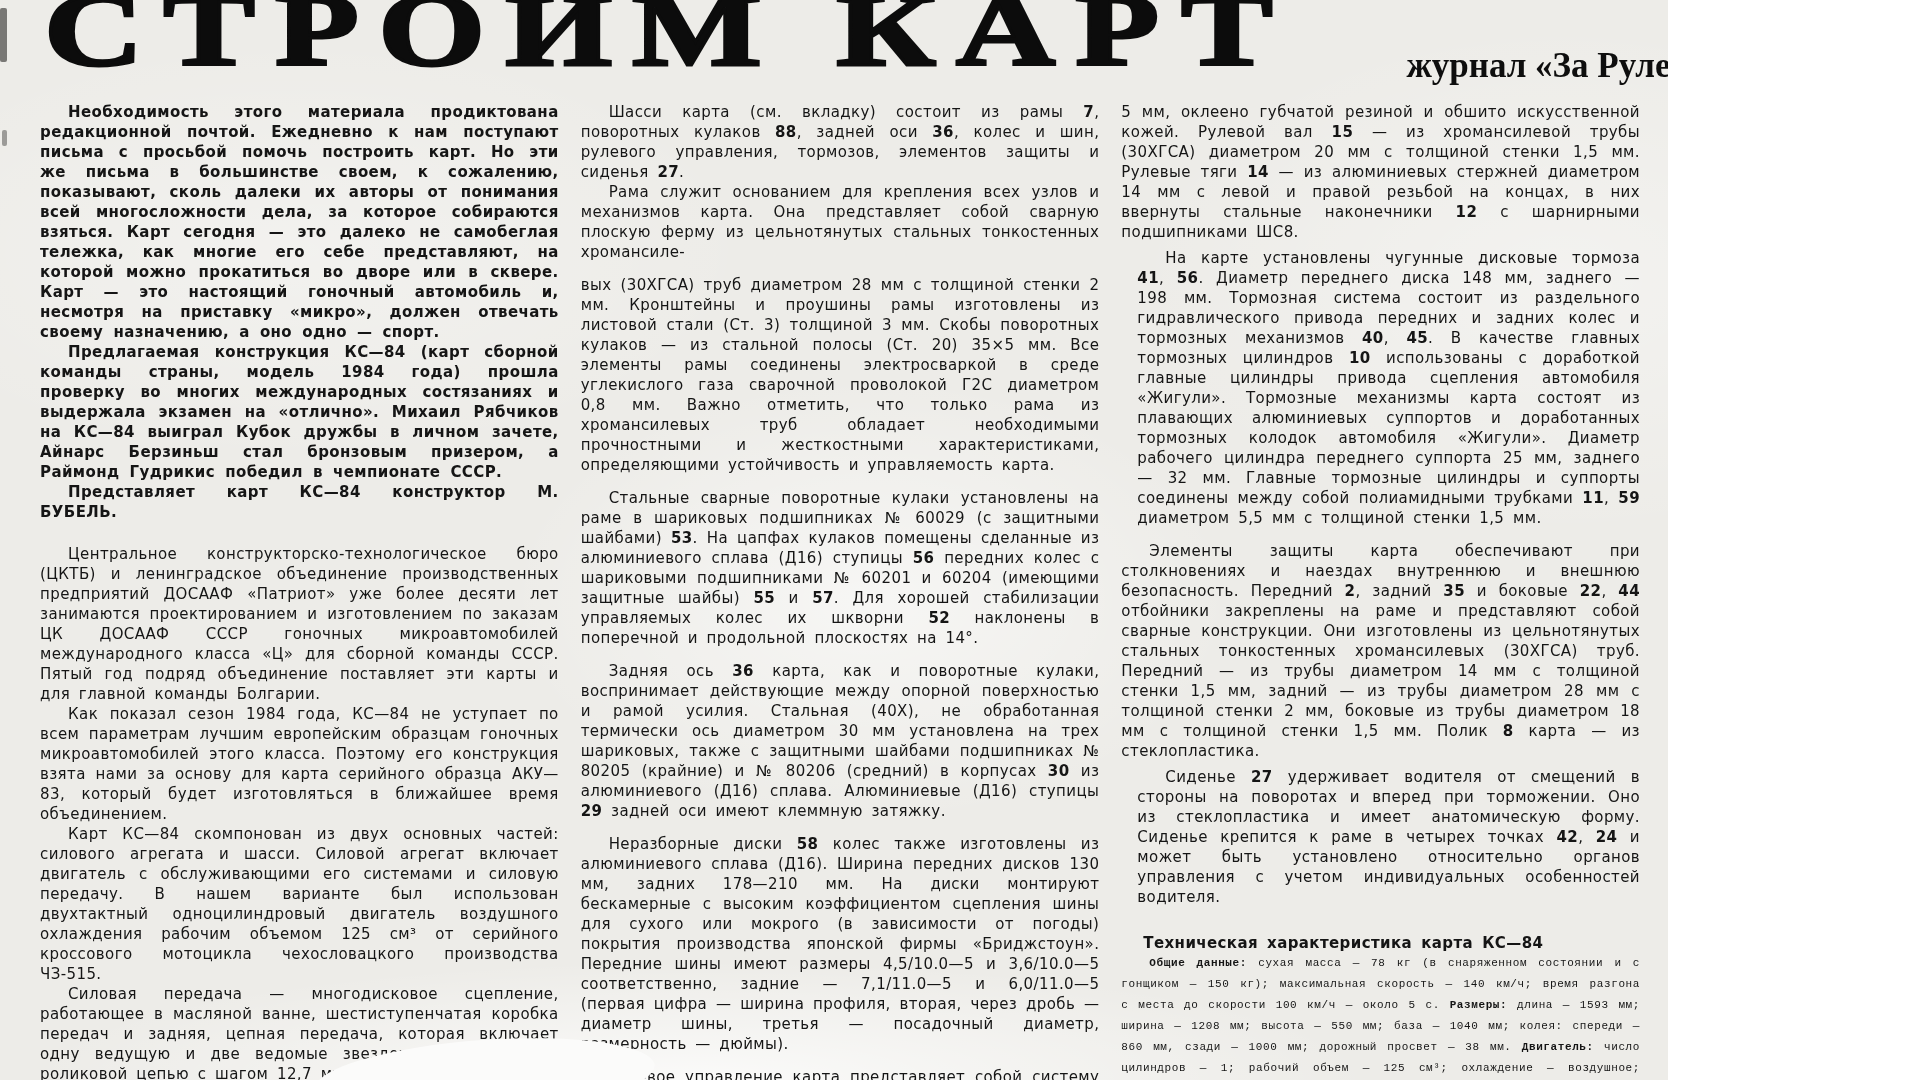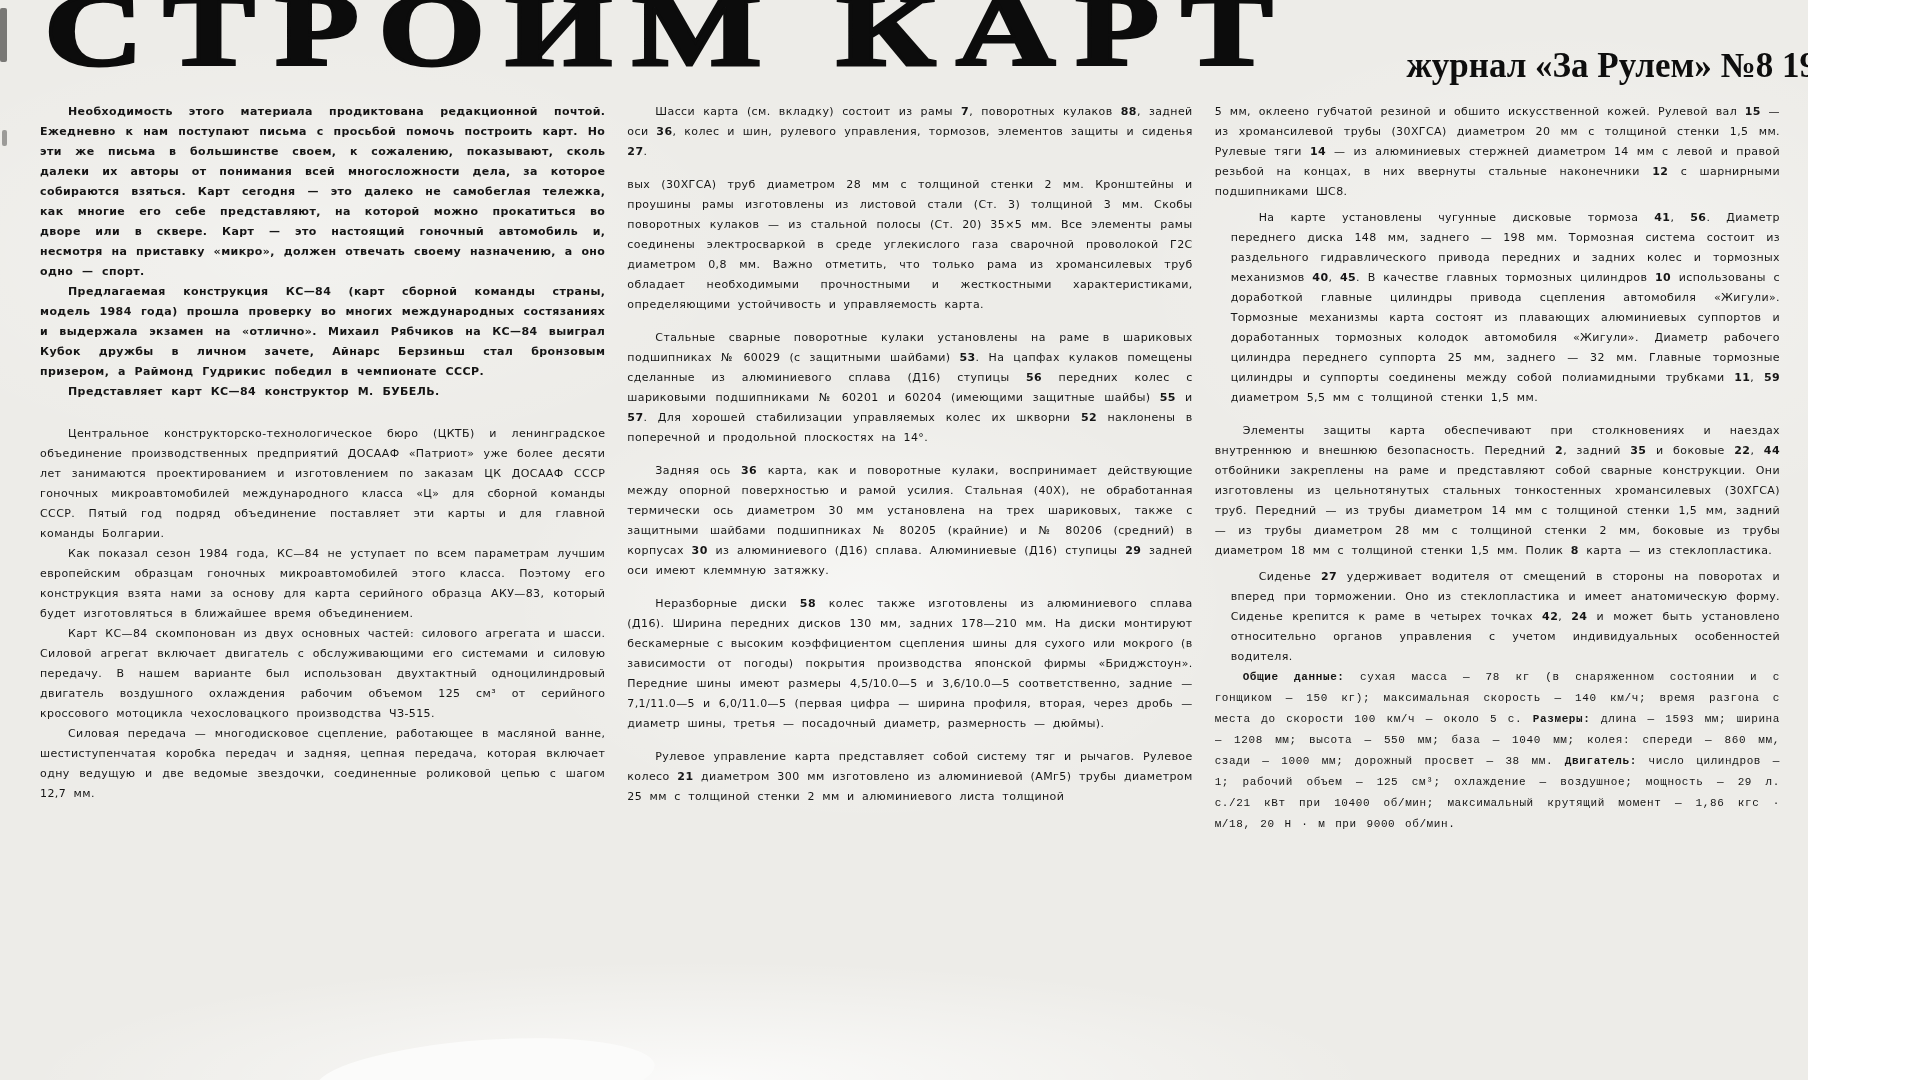--- a/index.html
+++ b/index.html
@@ -1,21 +1,21 @@
 <!DOCTYPE html>
 <html lang="ru"><head>
 <meta charset="utf-8">
 <style>
   html, body { margin:0; padding:0; }
   body {
     width:1920px; height:1080px; overflow:hidden;
     font-family:"DejaVu Sans","Liberation Sans",sans-serif;
   }
   .page {
-    position:relative; width:1808px; height:1080px; overflow:hidden;
+    position:relative; width:1668px; height:1080px; overflow:hidden;
     background-color:#edece8;
     background-image:
       radial-gradient(ellipse 520px 320px at 870px 600px, rgba(255,255,255,.55), transparent 70%),
       radial-gradient(ellipse 600px 360px at 1560px 280px, rgba(255,255,255,.35), transparent 72%),
       radial-gradient(ellipse 640px 300px at 300px 250px,  rgba(255,255,255,.30), transparent 72%),
       radial-gradient(ellipse 900px 160px at 700px 1080px, rgba(255,255,255,.75), transparent 75%);
     color:#161616;
   }
   
   .masthead { position:absolute; left:0; top:0; width:1920px; height:100px; }
@@ -33,21 +33,21 @@
     font-weight:700; font-size:35px; color:#0e0e0e; white-space:nowrap;
   }
   
   .columns {
     position:absolute; left:40px; top:102px; right:28px; height:978px;
     display:flex; gap:22px; overflow:hidden;
   }
   .col { flex:1 1 0; overflow:hidden; }
   .col p {
     margin:0; text-indent:28px; text-align:justify;
-    font-size:11px; line-height:20px; letter-spacing:0.4px; word-spacing:3.5px;
+    font-size:15px; line-height:20px; letter-spacing:0.4px; word-spacing:3.5px;
     color:#151515;
   }
   .col p.lead { font-weight:700; word-spacing:4.5px; }
   .col p.noindent { text-indent:0; }
   .col p.gap { margin-top:13px; }
   .col p.gap-sm { margin-top:6px;margin-left:16px; }
   .col p.gap-lg { margin-top:22px; }
   .col p.heading { font-weight:700; margin-top:26px; text-indent:22px; }
   .col p.serif {
     font-family:Liberation Mono, monospace;
@@ -81,30 +81,32 @@
         <p class="lead">Необходимость этого материала продиктована редакционной почтой. Ежедневно к нам поступают письма с просьбой помочь построить карт. Но эти же письма в большинстве своем, к сожалению, показывают, сколь далеки их авторы от понимания всей многосложности дела, за которое собираются взяться. Карт сегодня — это далеко не самобеглая тележка, как многие его себе представляют, на которой можно прокатиться во дворе или в сквере. Карт — это настоящий гоночный автомобиль и, несмотря на приставку «микро», должен отвечать своему назначению, а оно одно — спорт.</p>
         <p class="lead">Предлагаемая конструкция КС—84 (карт сборной команды страны, модель 1984 года) прошла проверку во многих международных состязаниях и выдержала экзамен на «отлично». Михаил Рябчиков на КС—84 выиграл Кубок дружбы в личном зачете, Айнарс Берзиньш стал бронзовым призером, а Раймонд Гудрикис победил в чемпионате СССР.</p>
         <p class="lead">Представляет карт КС—84 конструктор М. БУБЕЛЬ.</p>
         <p class="gap-lg">Центральное конструкторско-технологическое бюро (ЦКТБ) и ленинградское объединение производственных предприятий ДОСААФ «Патриот» уже более десяти лет занимаются проектированием и изготовлением по заказам ЦК ДОСААФ СССР гоночных микроавтомобилей международного класса «Ц» для сборной команды СССР. Пятый год подряд объединение поставляет эти карты и для главной команды Болгарии.</p>
         <p>Как показал сезон 1984 года, КС—84 не уступает по всем параметрам лучшим европейским образцам гоночных микроавтомобилей этого класса. Поэтому его конструкция взята нами за основу для карта серийного образца АКУ—83, который будет изготовляться в ближайшее время объединением.</p>
         <p>Карт КС—84 скомпонован из двух основных частей: силового агрегата и шасси. Силовой агрегат включает двигатель с обслуживающими его системами и силовую передачу. В нашем варианте был использован двухтактный одноцилиндровый двигатель воздушного охлаждения рабочим объемом 125 см³ от серийного кроссового мотоцикла чехословацкого производства ЧЗ-515.</p>
         <p>Силовая передача — многодисковое сцепление, работающее в масляной ванне, шестиступенчатая коробка передач и задняя, цепная передача, которая включает одну ведущую и две ведомые звездочки, соединенные роликовой цепью с шагом 12,7 мм.</p>
       </div>
     <div class="col">
         <p>Шасси карта (см. вкладку) состоит из рамы <b>7</b>, поворотных кулаков <b>88</b>, задней оси <b>36</b>, колес и шин, рулевого управления, тормозов, элементов защиты и сиденья <b>27</b>.</p>
+        <p>Рама служит основанием для крепления всех узлов и механизмов карта. Она представляет собой сварную плоскую ферму из цельнотянутых стальных тонкостенных хромансиле-</p>
         <p class="noindent gap">вых (30ХГСА) труб диаметром 28 мм с толщиной стенки 2 мм. Кронштейны и проушины рамы изготовлены из листовой стали (Ст. 3) толщиной 3 мм. Скобы поворотных кулаков — из стальной полосы (Ст. 20) 35×5 мм. Все элементы рамы соединены электросваркой в среде углекислого газа сварочной проволокой Г2С диаметром 0,8 мм. Важно отметить, что только рама из хромансилевых труб обладает необходимыми прочностными и жесткостными характеристиками, определяющими устойчивость и управляемость карта.</p>
         <p class="gap">Стальные сварные поворотные кулаки установлены на раме в шариковых подшипниках № 60029 (с защитными шайбами) <b>53</b>. На цапфах кулаков помещены сделанные из алюминиевого сплава (Д16) ступицы <b>56</b> передних колес с шариковыми подшипниками № 60201 и 60204 (имеющими защитные шайбы) <b>55</b> и <b>57</b>. Для хорошей стабилизации управляемых колес их шкворни <b>52</b> наклонены в поперечной и продольной плоскостях на 14°.</p>
         <p class="gap">Задняя ось <b>36</b> карта, как и поворотные кулаки, воспринимает действующие между опорной поверхностью и рамой усилия. Стальная (40Х), не обработанная термически ось диаметром 30 мм установлена на трех шариковых, также с защитными шайбами подшипниках № 80205 (крайние) и № 80206 (средний) в корпусах <b>30</b> из алюминиевого (Д16) сплава. Алюминиевые (Д16) ступицы <b>29</b> задней оси имеют клеммную затяжку.</p>
         <p class="gap">Неразборные диски <b>58</b> колес также изготовлены из алюминиевого сплава (Д16). Ширина передних дисков 130 мм, задних 178—210 мм. На диски монтируют бескамерные с высоким коэффициентом сцепления шины для сухого или мокрого (в зависимости от погоды) покрытия производства японской фирмы «Бриджстоун». Передние шины имеют размеры 4,5/10.0—5 и 3,6/10.0—5 соответственно, задние — 7,1/11.0—5 и 6,0/11.0—5 (первая цифра — ширина профиля, вторая, через дробь — диаметр шины, третья — посадочный диаметр, размерность — дюймы).</p>
         <p class="gap">Рулевое управление карта представляет собой систему тяг и рычагов. Рулевое колесо <b>21</b> диаметром 300 мм изготовлено из алюминиевой (АМг5) трубы диаметром 25 мм с толщиной стенки 2 мм и алюминиевого листа толщиной</p>
       </div>
     <div class="col">
         <p class="noindent">5 мм, оклеено губчатой резиной и обшито искусственной кожей. Рулевой вал <b>15</b> — из хромансилевой трубы (30ХГСА) диаметром 20 мм с толщиной стенки 1,5 мм. Рулевые тяги <b>14</b> — из алюминиевых стержней диаметром 14 мм с левой и правой резьбой на концах, в них ввернуты стальные наконечники <b>12</b> с шарнирными подшипниками ШС8.</p>
         <p class="gap-sm">На карте установлены чугунные дисковые тормоза <b>41</b>, <b>56</b>. Диаметр переднего диска 148 мм, заднего — 198 мм. Тормозная система состоит из раздельного гидравлического привода передних и задних колес и тормозных механизмов <b>40</b>, <b>45</b>. В качестве главных тормозных цилиндров <b>10</b> использованы с доработкой главные цилиндры привода сцепления автомобиля «Жигули». Тормозные механизмы карта состоят из плавающих алюминиевых суппортов и доработанных тормозных колодок автомобиля «Жигули». Диаметр рабочего цилиндра переднего суппорта 25 мм, заднего — 32 мм. Главные тормозные цилиндры и суппорты соединены между собой полиамидными трубками <b>11</b>, <b>59</b> диаметром 5,5 мм с толщиной стенки 1,5 мм.</p>
         <p class="gap">Элементы защиты карта обеспечивают при столкновениях и наездах внутреннюю и внешнюю безопасность. Передний <b>2</b>, задний <b>35</b> и боковые <b>22</b>, <b>44</b> отбойники закреплены на раме и представляют собой сварные конструкции. Они изготовлены из цельнотянутых стальных тонкостенных хромансилевых (30ХГСА) труб. Передний — из трубы диаметром 14 мм с толщиной стенки 1,5 мм, задний — из трубы диаметром 28 мм с толщиной стенки 2 мм, боковые из трубы диаметром 18 мм с толщиной стенки 1,5 мм. Полик <b>8</b> карта — из стеклопластика.</p>
         <p class="gap-sm">Сиденье <b>27</b> удерживает водителя от смещений в стороны на поворотах и вперед при торможении. Оно из стеклопластика и имеет анатомическую форму. Сиденье крепится к раме в четырех точках <b>42</b>, <b>24</b> и может быть установлено относительно органов управления с учетом индивидуальных особенностей водителя.</p>
+        <p class="heading">Техническая характеристика карта КС—84</p>
         <p class="serif"><b>Общие данные:</b> сухая масса — 78 кг (в снаряженном состоянии и с гонщиком — 150 кг); максимальная скорость — 140 км/ч; время разгона с места до скорости 100 км/ч — около 5 с. <b>Размеры:</b> длина — 1593 мм; ширина — 1208 мм; высота — 550 мм; база — 1040 мм; колея: спереди — 860 мм, сзади — 1000 мм; дорожный просвет — 38 мм. <b>Двигатель:</b> число цилиндров — 1; рабочий объем — 125 см³; охлаждение — воздушное; мощность — 29 л. с./21 кВт при 10400 об/мин; максимальный крутящий момент — 1,86 кгс · м/18, 20 Н · м при 9000 об/мин.</p>
       </div>
   </div>
 
   <div class="artifact bottom-wedge"></div>
 
 </div>
 
 </body></html>

